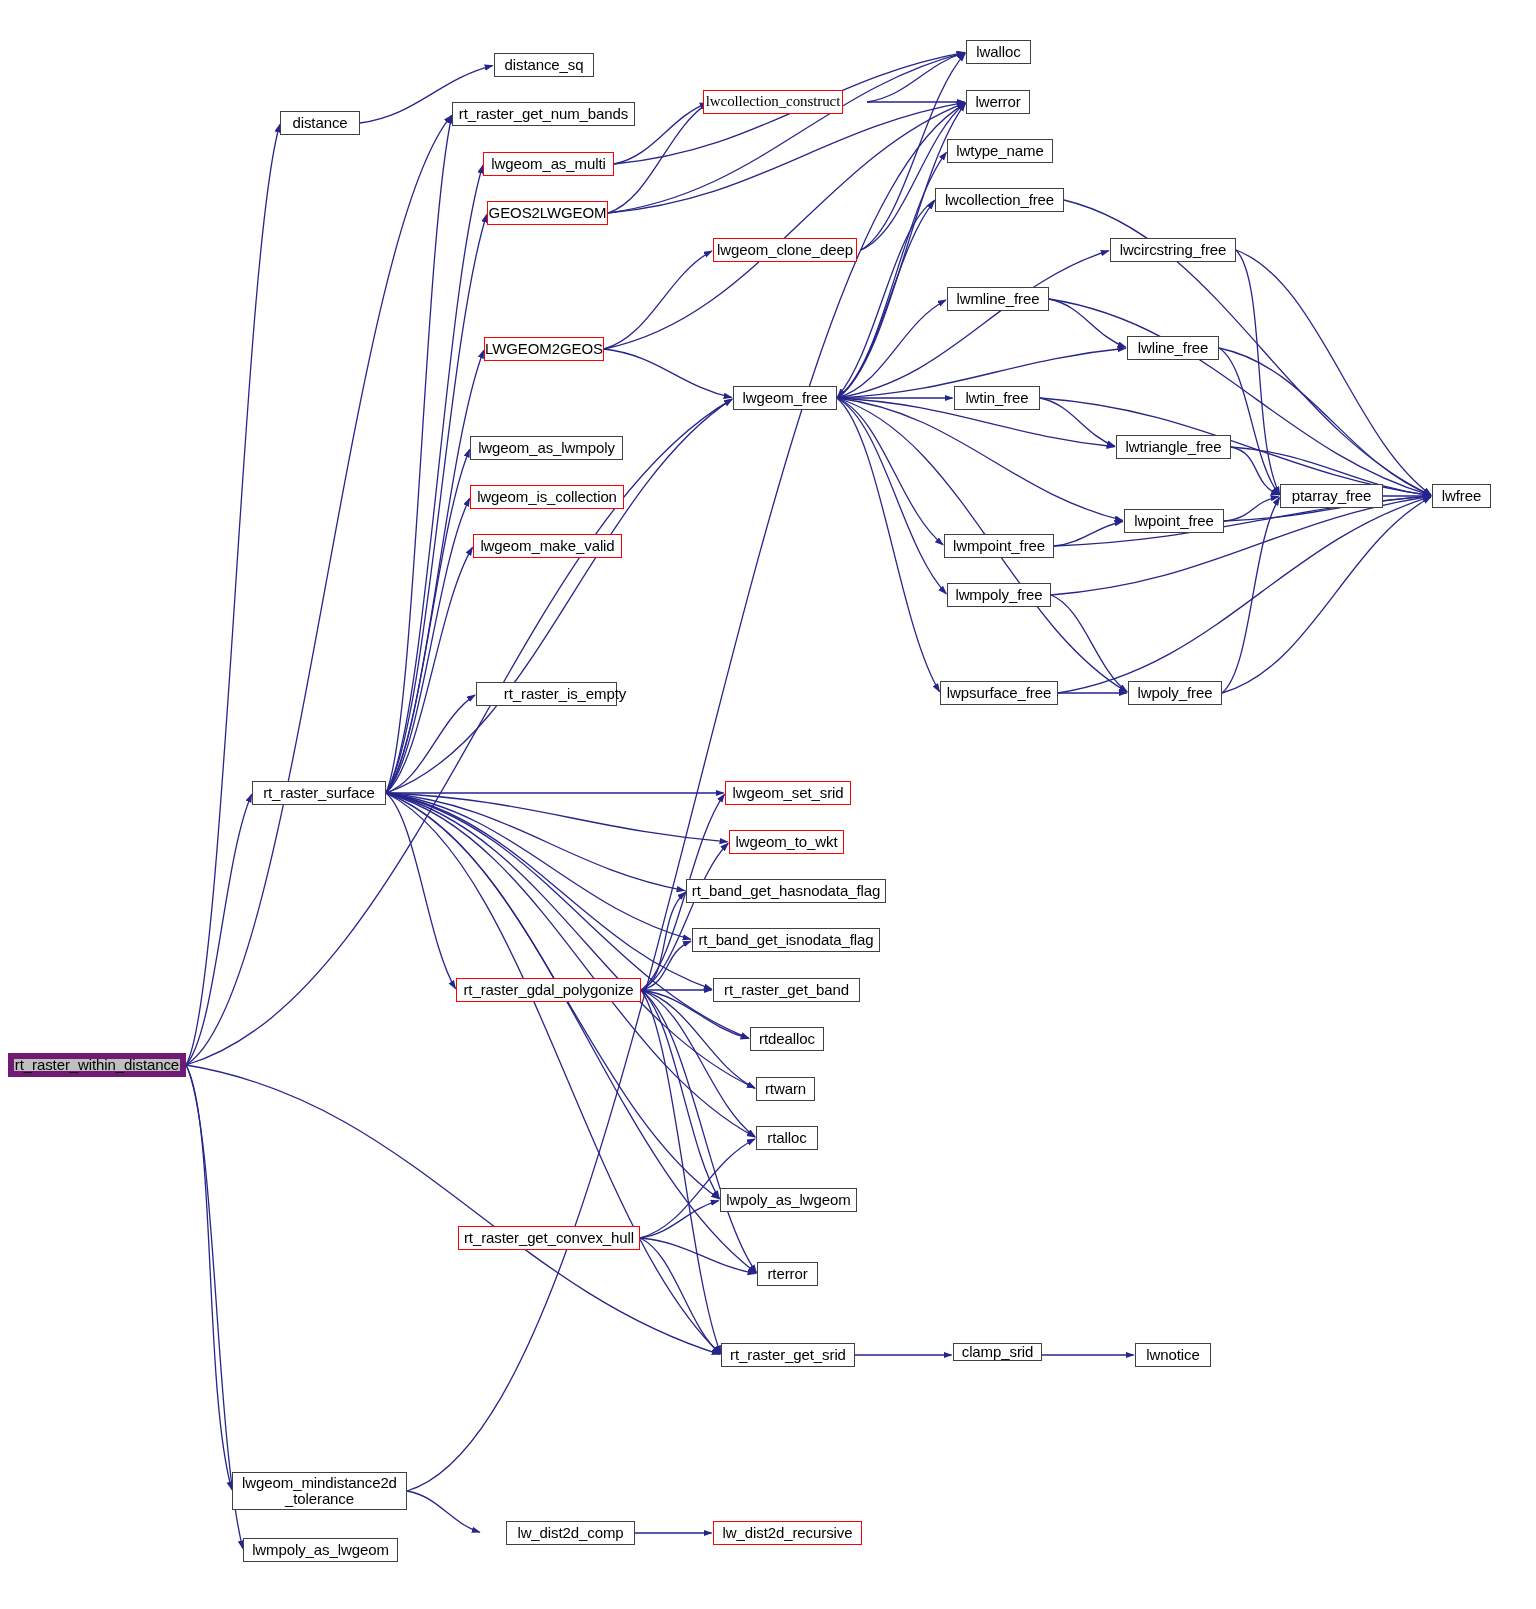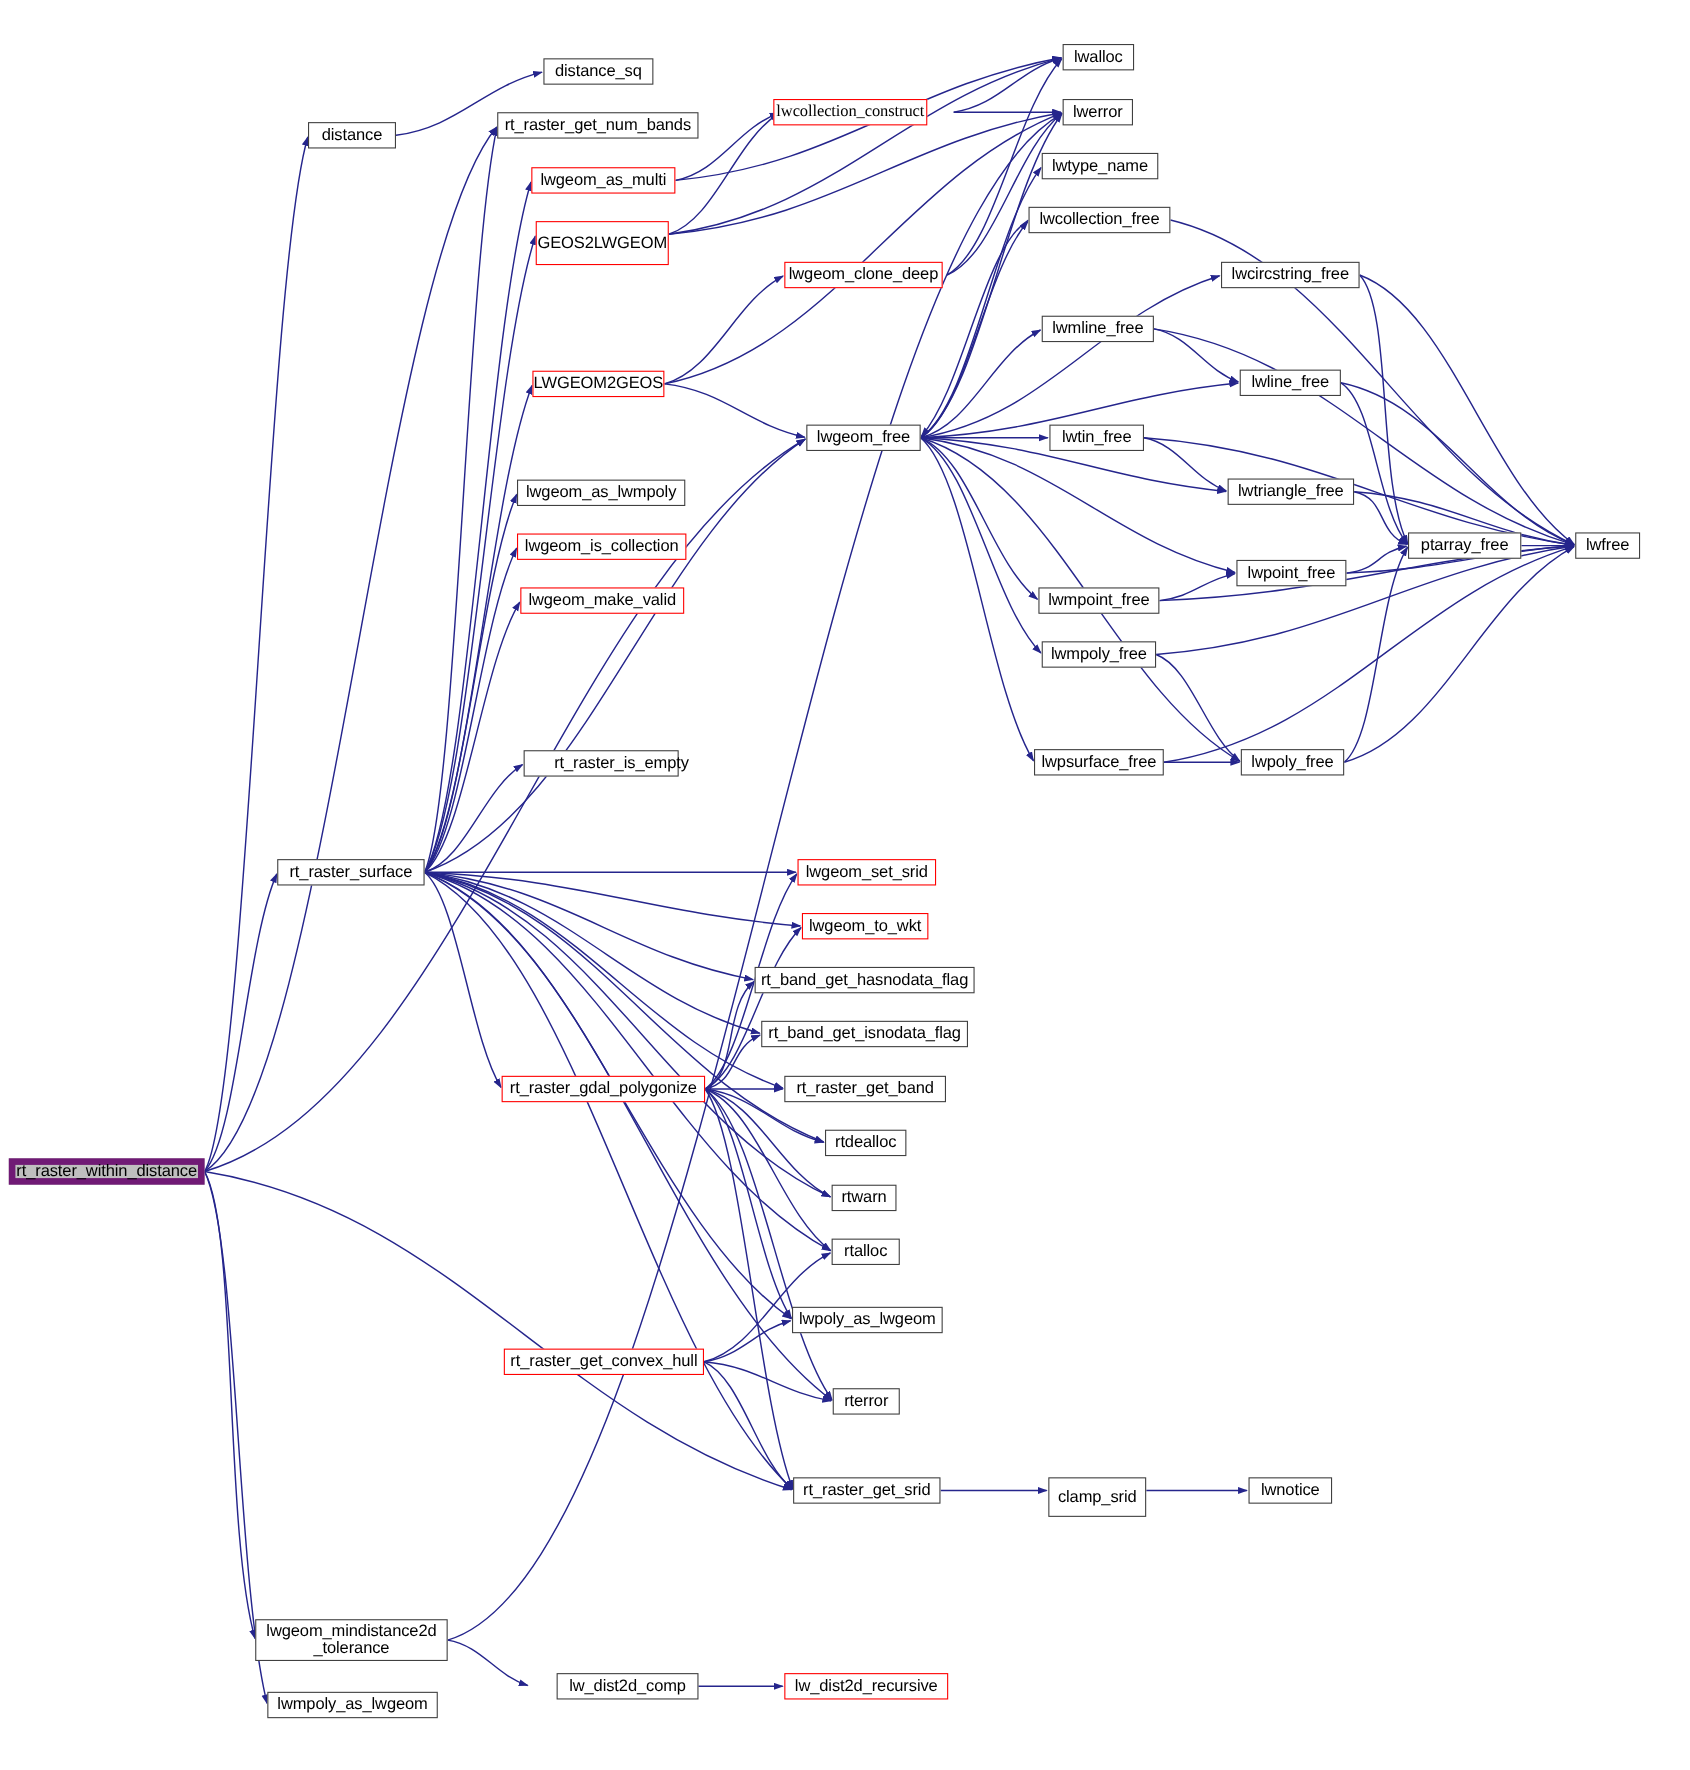--- a/index.html
+++ b/index.html
@@ -157,21 +157,21 @@
         <path d="M1222,693 C1310.2,668.178 1346.9060191613048,542.5332582153474 1430.9060191613048,497.02625821534735" fill="none" stroke="#25258c" stroke-width="1.3" marker-end="url(#arrow)"></path>
         <path d="M1383,496 C1413,496 1402.5,496 1430.5,496" fill="none" stroke="#25258c" stroke-width="1.3" marker-end="url(#arrow)"></path>
       </g>
   </svg>
   <div id="nodes-layer">
       <div class="node current" style="left: 8px; top: 1053px; width: 178px; height: 24px;">rt_raster_within_distance</div>
       <div class="node" style="left: 280px; top: 111px; width: 80px; height: 24px;">distance</div>
       <div class="node" style="left: 494px; top: 53px; width: 100px; height: 24px;">distance_sq</div>
       <div class="node" style="left: 452px; top: 102px; width: 183px; height: 24px;">rt_raster_get_num_bands</div>
       <div class="node red" style="left: 483px; top: 152px; width: 131px; height: 24px;">lwgeom_as_multi</div>
-      <div class="node red" style="left: 487px; top: 201px; width: 121px; height: 40px;">GEOS2LWGEOM</div>
+      <div class="node red" style="left: 487px; top: 201px; width: 121px; height: 24px;">GEOS2LWGEOM</div>
       <div class="node red" style="left: 703px; top: 90px; width: 140px; height: 24px; font-family: Liberation Serif, serif;">lwcollection_construct</div>
       <div class="node red" style="left: 713px; top: 238px; width: 144px; height: 24px;">lwgeom_clone_deep</div>
       <div class="node red" style="left: 484px; top: 337px; width: 120px; height: 24px;">LWGEOM2GEOS</div>
       <div class="node" style="left: 470px; top: 436px; width: 153px; height: 24px;">lwgeom_as_lwmpoly</div>
       <div class="node red" style="left: 470px; top: 485px; width: 154px; height: 24px;">lwgeom_is_collection</div>
       <div class="node red" style="left: 473px; top: 534px; width: 149px; height: 24px;">lwgeom_make_valid</div>
       <div class="node" style="left: 476px; top: 682px; width: 141px; height: 24px; padding-left: 37px;">rt_raster_is_empty</div>
       <div class="node" style="left: 252px; top: 781px; width: 134px; height: 24px;">rt_raster_surface</div>
       <div class="node red" style="left: 725px; top: 781px; width: 126px; height: 24px;">lwgeom_set_srid</div>
       <div class="node red" style="left: 729px; top: 830px; width: 115px; height: 24px;">lwgeom_to_wkt</div>
@@ -179,21 +179,21 @@
       <div class="node" style="left: 692px; top: 928px; width: 188px; height: 24px;">rt_band_get_isnodata_flag</div>
       <div class="node red" style="left: 456px; top: 978px; width: 185px; height: 24px;">rt_raster_gdal_polygonize</div>
       <div class="node" style="left: 713px; top: 978px; width: 147px; height: 24px;">rt_raster_get_band</div>
       <div class="node" style="left: 750px; top: 1027px; width: 74px; height: 24px;">rtdealloc</div>
       <div class="node" style="left: 756px; top: 1077px; width: 59px; height: 24px;">rtwarn</div>
       <div class="node" style="left: 756px; top: 1126px; width: 62px; height: 24px;">rtalloc</div>
       <div class="node" style="left: 720px; top: 1188px; width: 137px; height: 24px;">lwpoly_as_lwgeom</div>
       <div class="node red" style="left: 458px; top: 1226px; width: 182px; height: 24px;">rt_raster_get_convex_hull</div>
       <div class="node" style="left: 757px; top: 1262px; width: 61px; height: 24px;">rterror</div>
       <div class="node" style="left: 721px; top: 1343px; width: 134px; height: 24px;">rt_raster_get_srid</div>
-      <div class="node" style="left: 953px; top: 1343px; width: 89px; height: 36px; text-align: right;">clamp_srid</div>
+      <div class="node" style="left: 953px; top: 1343px; width: 89px; height: 18px; text-align: right;">clamp_srid</div>
       <div class="node" style="left: 1135px; top: 1343px; width: 76px; height: 24px;">lwnotice</div>
       <div class="node" style="left: 232px; top: 1472px; width: 175px; height: 38px;">lwgeom_mindistance2d
 _tolerance</div>
       <div class="node" style="left: 243px; top: 1538px; width: 155px; height: 24px;">lwmpoly_as_lwgeom</div>
       <div class="node" style="left: 506px; top: 1521px; width: 129px; height: 24px;">lw_dist2d_comp</div>
       <div class="node red" style="left: 713px; top: 1521px; width: 149px; height: 24px;">lw_dist2d_recursive</div>
       <div class="node" style="left: 966px; top: 40px; width: 65px; height: 24px;">lwalloc</div>
       <div class="node" style="left: 966px; top: 90px; width: 64px; height: 24px;">lwerror</div>
       <div class="node" style="left: 947px; top: 139px; width: 106px; height: 24px;">lwtype_name</div>
       <div class="node" style="left: 935px; top: 188px; width: 129px; height: 24px;">lwcollection_free</div>

